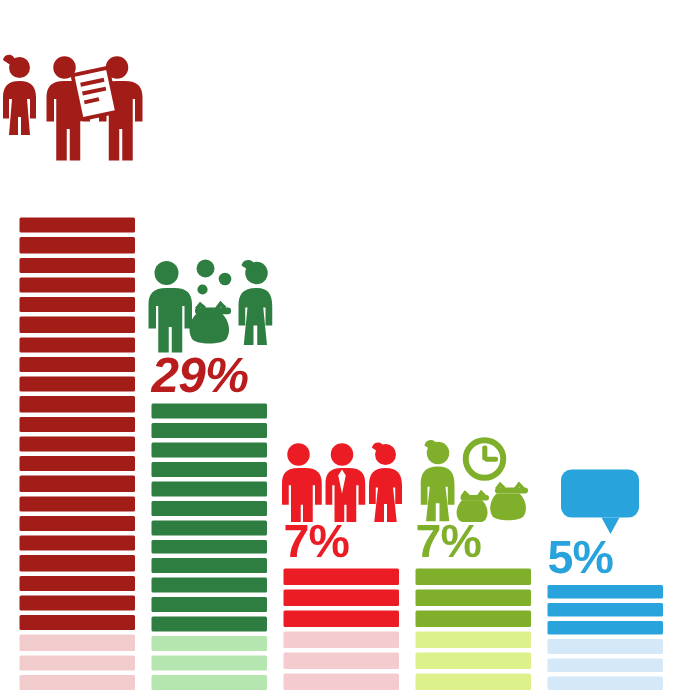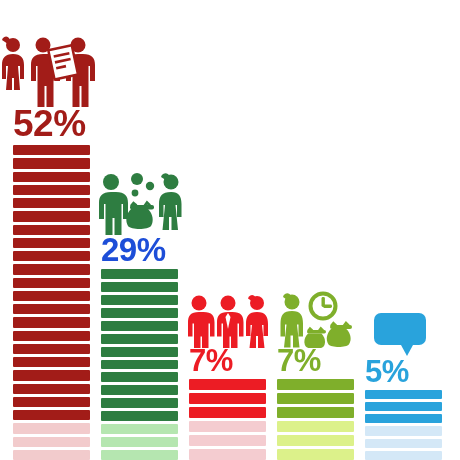--- a/index.html
+++ b/index.html
@@ -71,21 +71,20 @@
           <g transform="rotate(-12 62 26)">
             <rect x="53" y="12" width="24" height="30" fill="#ffffff" stroke="#A21C18" stroke-width="2.5"></rect>
             <rect x="57" y="18" width="16" height="2.6"></rect>
             <rect x="57" y="24" width="16" height="2.6"></rect>
             <rect x="57" y="30" width="10" height="2.6"></rect>
           </g>
         </g>
       </svg>
     </div>
 
-    <div class="pct" style="bottom:318px;font-size:37px;color:#A21C18;">52%</div>
 
     <div class="stripes" style="height:318px;">
       <div class="stripe" style="background:#F2CBCC;"></div>
       <div class="stripe" style="background:#F2CBCC;"></div>
       <div class="stripe" style="background:#F2CBCC;"></div>
       <div class="stripe" style="background:#A21C18;"></div>
       <div class="stripe" style="background:#A21C18;"></div>
       <div class="stripe" style="background:#A21C18;"></div>
       <div class="stripe" style="background:#A21C18;"></div>
       <div class="stripe" style="background:#A21C18;"></div>
@@ -125,21 +124,21 @@
           <circle cx="55" cy="14" r="4.2"></circle>
           <circle cx="40" cy="21" r="3.4"></circle>
 
           <path d="M36 34 l2.5 -3 3 2.5 m8 0.5 l2.5 -3.5 3 3" stroke="#2E7D41" stroke-width="2.6" fill="none"></path>
           <rect x="35" y="33" width="24" height="4.5" rx="2"></rect>
           <path d="M36 37 c-5 5 -6 12 -3 17 c3 4 20 4 23 0 c3 -5 2 -12 -3 -17 z"></path>
         </g>
       </svg>
     </div>
 
-    <div class="pct" style="bottom:194px;font-size:33px;color:#1d4ed8;">29%</div>
+    <div class="pct" style="bottom:194px;font-size:33px;color:#b91c1c;font-style:italic;">29%</div>
 
     <div class="stripes" style="height:194px;">
       <div class="stripe" style="background:#B5E6B0;"></div>
       <div class="stripe" style="background:#B5E6B0;"></div>
       <div class="stripe" style="background:#B5E6B0;"></div>
       <div class="stripe" style="background:#2E7D41;"></div>
       <div class="stripe" style="background:#2E7D41;"></div>
       <div class="stripe" style="background:#2E7D41;"></div>
       <div class="stripe" style="background:#2E7D41;"></div>
       <div class="stripe" style="background:#2E7D41;"></div>

